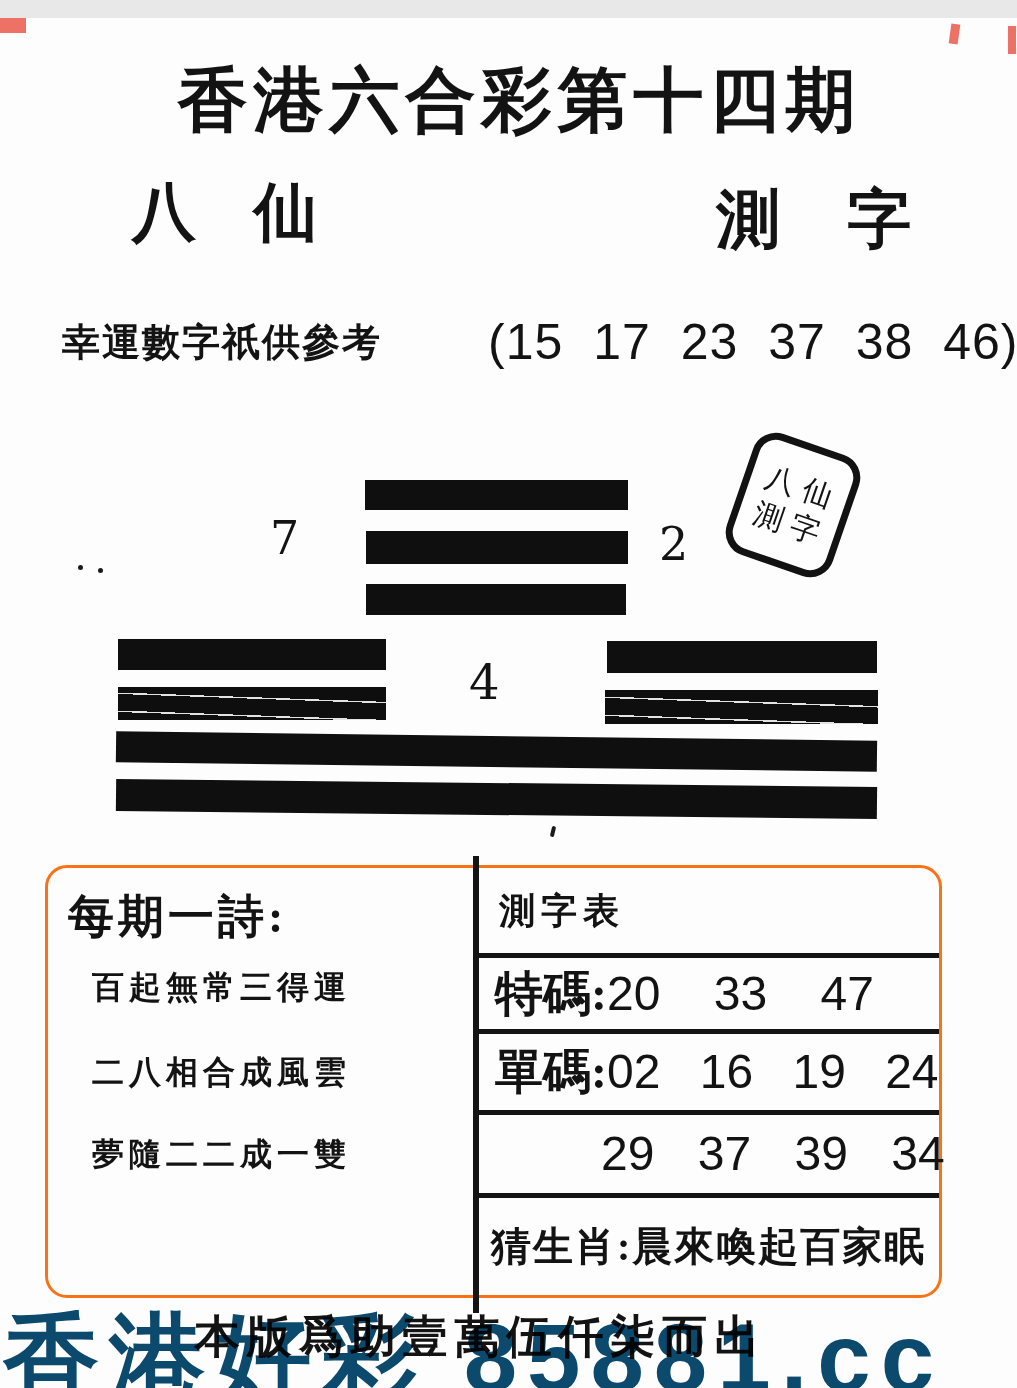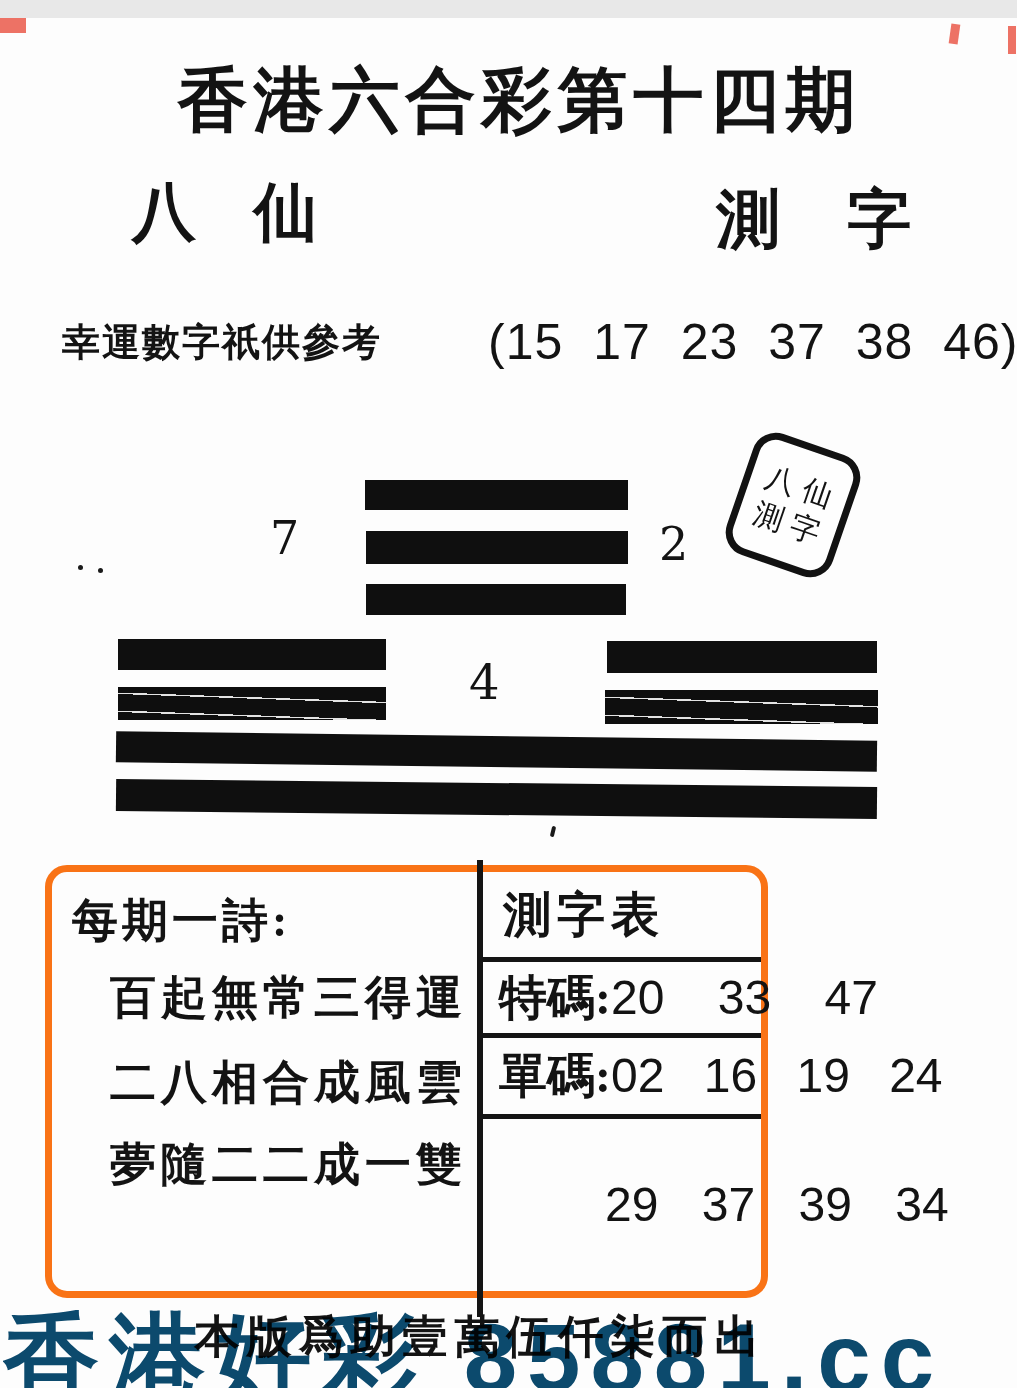--- a/index.html
+++ b/index.html
@@ -45,35 +45,35 @@
   
   .stamp {
     position:absolute; top:423px; left:737px; width:112px; height:128px;
     border:7px solid #121212; border-radius:24px; transform:rotate(19deg);
     display:flex; flex-direction:column; justify-content:center; align-items:center; gap:8px;
     background:rgba(255,255,255,.6);
   }
   .stamp-line { font-size:30px; line-height:1; letter-spacing:0.28em; text-indent:0.28em; white-space:nowrap; }
   
   .table {
-    position:absolute; top:847px; left:45px; width:723px; height:433px;
-    border:7px solid #f97316; border-radius:22px;
+    position:absolute; top:847px; left:45px; width:897px; height:433px;
+    border:3px solid #f97316; border-radius:22px;
   }
   .v-divider { position:absolute; left:425px; top:-12px; width:6px; height:457px; background:#141414; }
   .poem-panel { position:absolute; left:0; top:0; width:425px; height:100%; }
   .poem-header { position:absolute; left:20px; top:26px; font-weight:bold; font-size:46px; line-height:1; letter-spacing:4px; white-space:nowrap; }
-  .poem-line { position:absolute; left:58px; font-weight:bold; font-size:46px; line-height:1; letter-spacing:5px; white-space:nowrap; }
+  .poem-line { position:absolute; left:44px; font-weight:bold; font-size:32px; line-height:1; letter-spacing:5px; white-space:nowrap; }
   .poem-line-1 { top:103px; } .poem-line-2 { top:188px; }
   .poem-line-3 { top:270px; } .poem-line-4 { top:350px; }
   .right-col { position:absolute; left:431px; top:0; right:0; height:100%; display:flex; flex-direction:column; }
   .r-row { display:flex; align-items:center; border-bottom:5px solid #141414; }
   .r-row:last-child { border-bottom:none; flex:1; }
   .r-row-header { height:90px; } .r-row-special { height:76px; }
   .r-row-single { height:81px; } .r-row-cont { height:83px; }
-  .r-header-text { padding-left:20px; font-weight:bold; font-size:48px; line-height:1; letter-spacing:6px; white-space:nowrap; }
+  .r-header-text { padding-left:20px; font-weight:bold; font-size:36px; line-height:1; letter-spacing:6px; white-space:nowrap; }
   .r-label { padding-left:16px; font-weight:bold; font-size:48px; line-height:1; white-space:nowrap; }
   .r-nums { font-family:Liberation Sans, sans-serif; font-size:48px; line-height:1; white-space:nowrap; }
   .nums-special { word-spacing:40px; }
   .nums-single { word-spacing:26px; }
   .nums-cont { padding-left:122px; word-spacing:30px; }
   .zodiac-text { padding-left:12px; font-weight:bold; font-size:40px; line-height:1; letter-spacing:2px; white-space:nowrap; }
   
   .footer-note {
     position:absolute; top:1297px; left:-28px; width:100%; text-align:center;
     font-weight:bold; font-size:45px; line-height:1; letter-spacing:7px; white-space:nowrap;
@@ -140,20 +140,23 @@
         <div class="r-label">特碼:</div>
         <div class="r-nums nums-special">20 33 47</div>
       </div>
       <div class="r-row r-row-single">
         <div class="r-label">單碼:</div>
         <div class="r-nums nums-single">02 16 19 24</div>
       </div>
       <div class="r-row r-row-cont">
         <div class="r-nums nums-cont">29 37 39 34</div>
       </div>
+      <div class="r-row">
+        <div class="zodiac-text">猜生肖:晨來喚起百家眠</div>
+      </div>
     </div>
   </div>
 
   <div class="footer-note">本版爲助壹萬伍仟柒而出</div>
   <div class="watermark">香港好彩 85881.cc</div>
   <div class="red-speck red-speck-tl"></div>
   <div class="red-speck red-speck-tr1"></div>
   <div class="red-speck red-speck-tr2"></div>
 
 </div>

